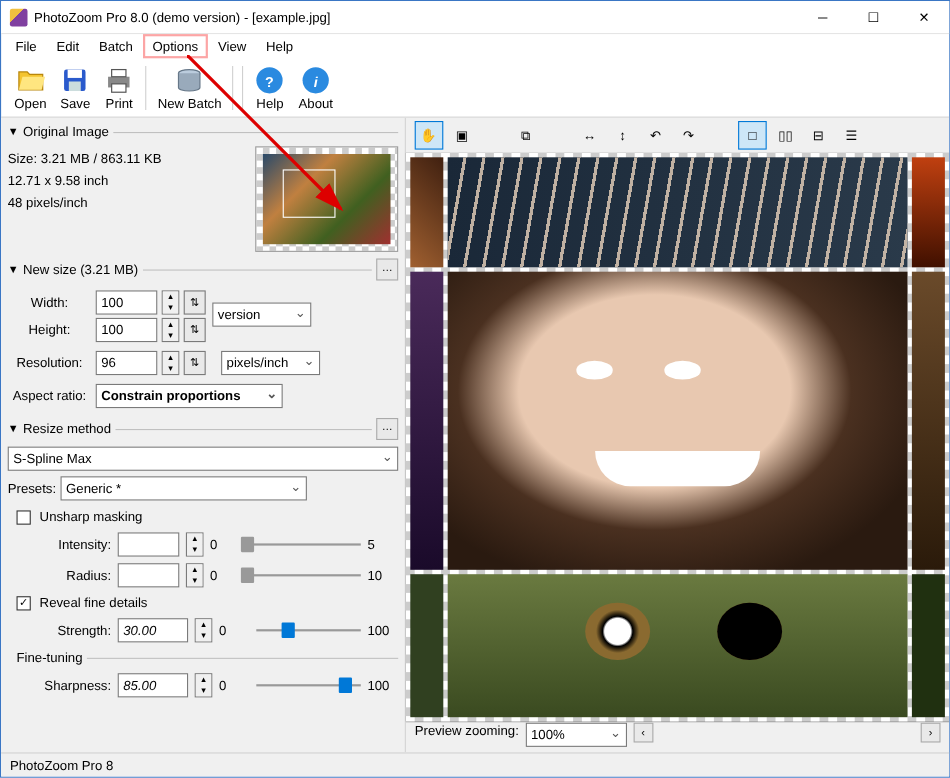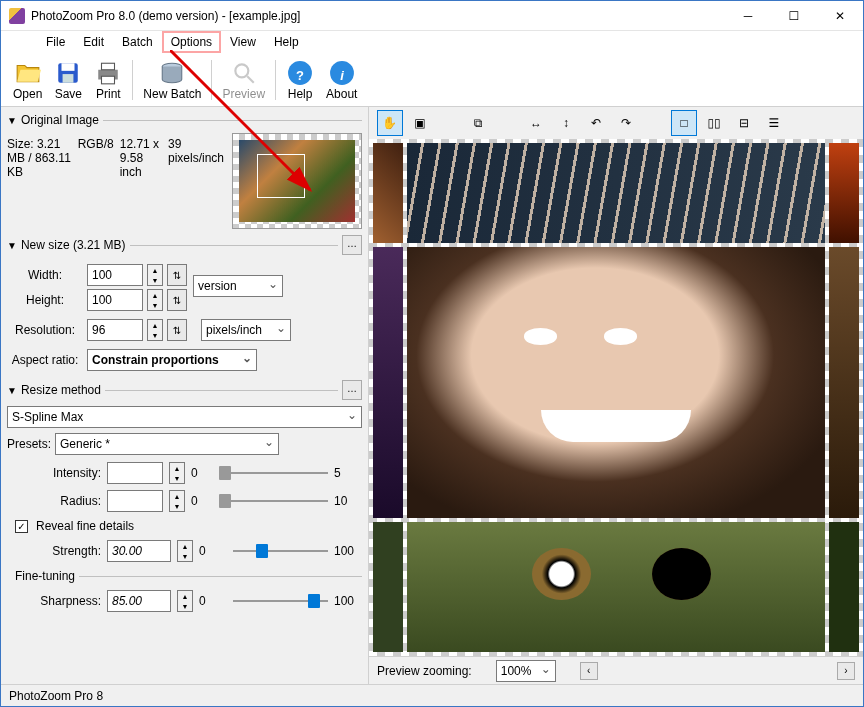--- a/index.html
+++ b/index.html
@@ -2,36 +2,36 @@
 <html><head>
 <meta charset="utf-8">
 <style>
 * { box-sizing: border-box; margin: 0; padding: 0; font-family: "Segoe UI", Tahoma, sans-serif; font-size: 12px; }
 body { background: #fff; width: 864px; height: 707px; overflow: hidden; display: flex; flex-direction: column; border: 1px solid #3a76c4; }
 .titlebar { height: 30px; background: #fff; display: flex; align-items: center; padding-left: 8px; border-bottom: 1px solid #e5e5e5; }
 .titlebar-icon { width: 16px; height: 16px; background: linear-gradient(135deg,#f0c040 40%,#8040a0 40%); border-radius: 2px; margin-right: 6px; }
 .titlebar-text { flex: 1; color: #000; }
 .win-controls { display: flex; height: 100%; }
 .win-btn { width: 46px; display: flex; align-items: center; justify-content: center; color: #000; cursor: pointer; }
-.menubar { height: 22px; display: flex; align-items: stretch; padding: 0 4px; margin-left: 32px; }
+.menubar { height: 22px; display: flex; align-items: stretch; padding: 0 4px; }
 .menubar-item { padding: 2px 9px; display: flex; align-items: center; cursor: pointer; }
 .menubar-item.highlighted { border: 2px solid #fca5a5; padding: 0 7px; }
 .toolbar { height: 54px; display: flex; align-items: center; padding: 2px 6px; gap: 0; border-bottom: 1px solid #d0d0d0; }
 .tool-btn { display: flex; flex-direction: column; align-items: center; justify-content: center; padding: 2px 6px; min-width: 40px; cursor: pointer; }
 .tool-btn.disabled { opacity: 0.45; cursor: default; }
 .tool-ico { width: 28px; height: 28px; display: flex; align-items: center; justify-content: center; }
 .tool-sep { width: 1px; height: 40px; background: #d0d0d0; margin: 0 4px; }
 .main { flex: 1; display: flex; overflow: hidden; }
 .left-panel { width: 368px; background: #f0f0f0; border-right: 1px solid #d0d0d0; overflow-y: auto; padding: 2px 6px 6px 6px; display: flex; flex-direction: column; gap: 2px; }
 .section-head { display: flex; align-items: center; gap: 4px; padding: 4px 0; }
 .section-head .tri { font-size: 10px; }
 .section-head .line { flex: 1; height: 1px; background: #c0c0c0; }
 .section-head .dots { width: 20px; height: 20px; border: 1px solid #aaa; background: #e9e9e9; text-align: center; font-size: 10px; line-height: 16px; cursor: pointer; }
 .orig-row { display: flex; gap: 8px; }
-.orig-info { flex: 1; display: flex; gap: 6px; padding: 4px 0; }
+.orig-info { flex: 1; display: flex; flex-direction: column; gap: 6px; padding: 4px 0; }
 .thumb { width: 130px; height: 96px; position: relative; background: #fff; border: 1px solid #999; background-image: repeating-conic-gradient(#ccc 0 25%, #fff 0 50%); background-size: 12px 12px; }
 .thumb-inner { position: absolute; inset: 6px; background: linear-gradient(135deg,#2a4a6a,#c08040,#406020,#a03030); }
 .thumb-inner::after { content: ""; position: absolute; left: 18px; top: 14px; width: 46px; height: 42px; border: 1px solid #fff; }
 .form-row { display: flex; align-items: center; gap: 4px; margin: 3px 0; }
 .form-row label { text-align: center; }
 .lbl-w { width: 76px; }
 .num-input { width: 56px; height: 22px; border: 1px solid #7a7a7a; background: #fff; padding: 0 4px; }
 .num-input.wide { width: 64px; font-style: italic; }
 .spin { display: flex; flex-direction: column; border: 1px solid #7a7a7a; }
 .spin span { width: 14px; height: 10px; background: #f0f0f0; font-size: 7px; display: flex; align-items: center; justify-content: center; cursor: pointer; }
@@ -64,21 +64,21 @@
 .pv-face::before { content: ""; position: absolute; left: 28%; top: 30%; width: 8%; height: 6%; background: #fff; border-radius: 50%; box-shadow: 80px 0 0 #fff; }
 .pv-face::after { content: ""; position: absolute; left: 32%; top: 60%; width: 36%; height: 12%; background: #fff; border-radius: 0 0 60px 60px; }
 .pv-frog { grid-column: 2; grid-row: 3; background: linear-gradient(#6a7a40,#3a4a20); position: relative; }
 .pv-frog::after { content: ""; position: absolute; left: 30%; top: 20%; width: 14%; height: 40%; background: radial-gradient(circle,#fff 30%,#000 35%,#8a6a30 50%); border-radius: 50%; box-shadow: 120px 0 0 #000, 120px 0 0 0 #8a6a30; }
 .pv-left-t { grid-column: 1; grid-row: 1; background: linear-gradient(45deg,#a06030,#402010); }
 .pv-left-m { grid-column: 1; grid-row: 2; background: linear-gradient(#4a2a5a,#1a0a2a); }
 .pv-left-b { grid-column: 1; grid-row: 3; background: #304020; }
 .pv-right-t { grid-column: 3; grid-row: 1; background: linear-gradient(#c04010,#401000); }
 .pv-right-m { grid-column: 3; grid-row: 2; background: linear-gradient(#6a4a2a,#2a1a0a); }
 .pv-right-b { grid-column: 3; grid-row: 3; background: #203010; }
-.preview-footer { height: 28px; display: flex; align-items: center; gap: 24px; padding: 0 8px; border-top: 1px solid #d0d0d0; }
+.preview-footer { height: 28px; display: flex; gap: 6px; padding: 0 8px; border-top: 1px solid #d0d0d0; }
 .scroll-arrow { width: 18px; height: 18px; border: 1px solid #aaa; background: #e9e9e9; display: flex; align-items: center; justify-content: center; font-size: 10px; cursor: pointer; }
 .statusbar { height: 22px; background: #f0f0f0; border-top: 1px solid #d0d0d0; display: flex; align-items: center; padding: 0 8px; }
 .annot-arrow { position: absolute; left: 170px; top: 50px; width: 160px; height: 160px; pointer-events: none; z-index: 50; }
 svg.ico { width: 26px; height: 26px; }
 </style>
 </head>
 <body>
 
 <div class="titlebar">
   <div class="titlebar-icon"></div>
@@ -133,29 +133,20 @@
   <div class="tool-btn">
     <div class="tool-ico">
         <svg class="ico" viewBox="0 0 24 24">
           <ellipse cx="12" cy="6" rx="9" ry="3" fill="#bcd" stroke="#678"></ellipse>
           <path d="M3 6v12a9 3 0 0 0 18 0V6" fill="#9ab" stroke="#678"></path>
         </svg>
       </div>
     <span>New Batch</span>
   </div>
   <div class="tool-sep"></div>
-  <div class="tool-btn disabled">
-    <div class="tool-ico">
-        <svg class="ico" viewBox="0 0 24 24">
-          <circle cx="10" cy="10" r="6" fill="none" stroke="#888" stroke-width="2"></circle>
-          <path d="M15 15l6 6" stroke="#888" stroke-width="2"></path>
-        </svg>
-      </div>
-    <span>Preview</span>
-  </div>
   <div class="tool-sep"></div>
   <div class="tool-btn">
     <div class="tool-ico">
         <svg class="ico" viewBox="0 0 24 24">
           <circle cx="12" cy="12" r="11" fill="#2a8ae0"></circle>
           <text x="12" y="18" text-anchor="middle" fill="#fff" font-size="16" font-weight="bold">?</text>
         </svg>
       </div>
     <span>Help</span>
   </div>
@@ -175,23 +166,22 @@
   <div class="left-panel">
 
     <div class="section-head">
       <span class="tri">▼</span>
       <span>Original Image</span>
       <span class="line"></span>
     </div>
     <div class="orig-row">
       <div class="orig-info">
         <div>Size: 3.21 MB / 863.11 KB</div>
-        <div>RGB/8</div>
         <div>12.71 x 9.58 inch</div>
-        <div>39 pixels/inch</div>
+        <div>48 pixels/inch</div>
       </div>
       <div class="thumb">
           <div class="thumb-inner"></div>
         </div>
     </div>
 
     <div class="section-head">
       <span class="tri">▼</span>
       <span>New size (3.21 MB)</span>
       <span class="line"></span>
@@ -257,20 +247,24 @@
         <span>S-Spline Max</span>
       </div>
 
     <div class="form-row">
       <label>Presets:</label>
       <div class="select w270">
           <span>Generic *</span>
         </div>
     </div>
 
+    <div class="form-row" style="padding-left:8px">
+      <span class="checkbox"></span>
+      <span>Unsharp masking</span>
+    </div>
     <div class="slider-row">
       <span class="slabel">Intensity:</span>
       <input class="num-input" value="" style="">
       <div class="spin">
           <span>▲</span>
           <span>▼</span>
         </div>
       <span class="slider-val">0</span>
       <div class="slider-track">
           <div class="slider-thumb gray" style="left:0%"></div>
@@ -375,21 +369,21 @@
         <div class="pv-cell pv-left-m"></div>
           <div class="pv-cell pv-face"></div>
           <div class="pv-cell pv-right-m"></div>
         <div class="pv-cell pv-left-b"></div>
           <div class="pv-cell pv-frog"></div>
           <div class="pv-cell pv-right-b"></div>
       </div>
     </div>
     <div class="preview-footer">
       <span>Preview zooming:</span>
-      <div class="select" style="width:60px">
+      <div class="select" style="width:92px">
           <span>100%</span>
         </div>
       <div class="scroll-arrow">‹</div>
       <div style="flex:1"></div>
       <div class="scroll-arrow">›</div>
     </div>
   </div>
 </div>
 
 <div class="statusbar">

